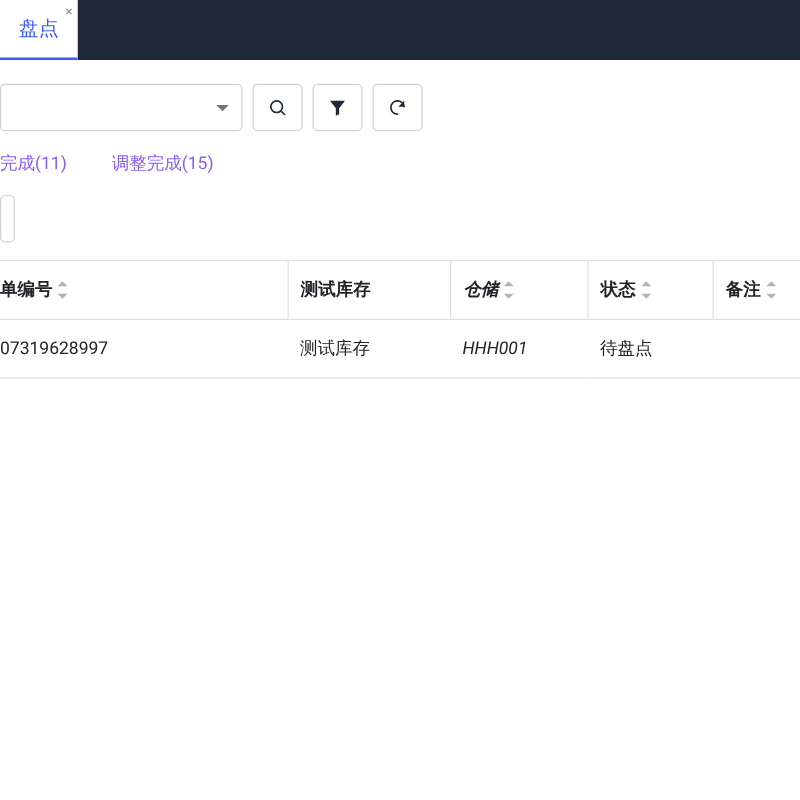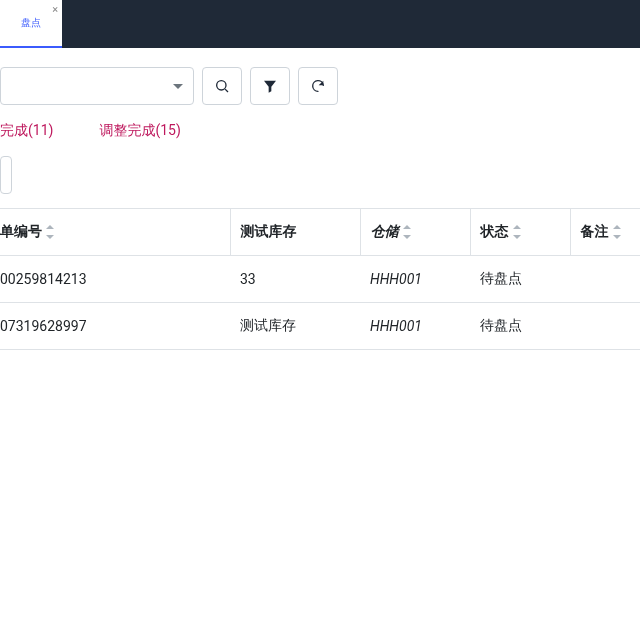--- a/index.html
+++ b/index.html
@@ -25,21 +25,21 @@
       width: 62px;
       background: #fff;
       border-bottom: 2px solid #3b5bfd;
       display: flex;
       align-items: center;
       justify-content: center;
       position: relative;
     }
     .tab-label {
       color: #3b5bfd;
-      font-size: 10px;
+      font-size: 16px;
       font-weight: 500;
     }
     .tab-close {
       position: absolute;
       top: 4px;
       right: 4px;
       font-size: 11px;
       color: #888;
       cursor: pointer;
       line-height: 1;
@@ -90,24 +90,24 @@
     }
     .icon-btn svg {
       width: 16px;
       height: 16px;
       fill: none;
       stroke: #1f2937;
       stroke-width: 2;
     }
     .filter-tabs {
       display: flex;
-      gap: 46px;
+      gap: 36px;
       padding: 8px 0 16px 0;
       font-size: 14px;
-      color: #be185d;
+      color: #8b5cf6;
     }
     .filter-tab {
       cursor: pointer;
     }
     .small-box {
       width: 12px;
       height: 38px;
       border: 1px solid #ced4da;
       border-radius: 4px;
       margin-bottom: 14px;
@@ -231,27 +231,20 @@
     <tr>
       <th class="col-num"><span>单编号</span><span class="sort-arrows"></span></th>
       <th class="col-name"><span>测试库存</span></th>
       <th class="col-storage"><span>仓储</span><span class="sort-arrows"></span></th>
       <th class="col-status"><span>状态</span><span class="sort-arrows"></span></th>
       <th class="col-remark"><span>备注</span><span class="sort-arrows"></span></th>
     </tr>
   </thead>
   <tbody>
     <tr>
-      <td class="col-num">00259814213</td>
-      <td class="col-name">33</td>
-      <td class="col-storage">HHH001</td>
-      <td class="col-status">待盘点</td>
-      <td class="col-remark"></td>
-    </tr>
-    <tr>
       <td class="col-num">07319628997</td>
       <td class="col-name">测试库存</td>
       <td class="col-storage">HHH001</td>
       <td class="col-status">待盘点</td>
       <td class="col-remark"></td>
     </tr>
   </tbody>
 </table>
 
 </body></html>

